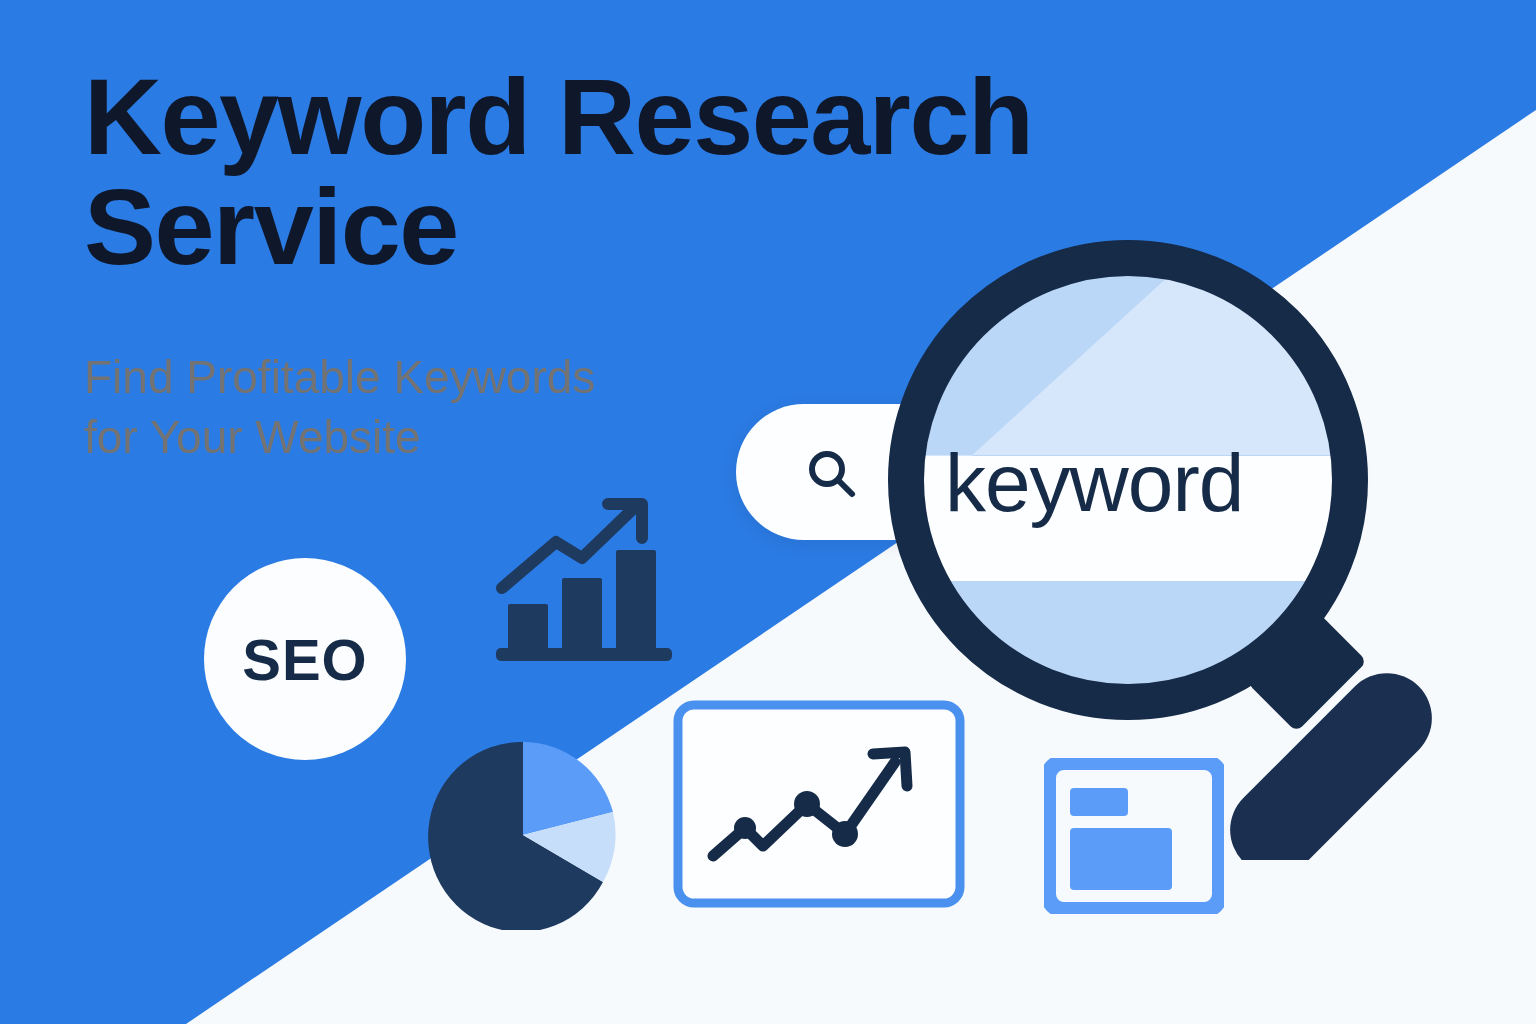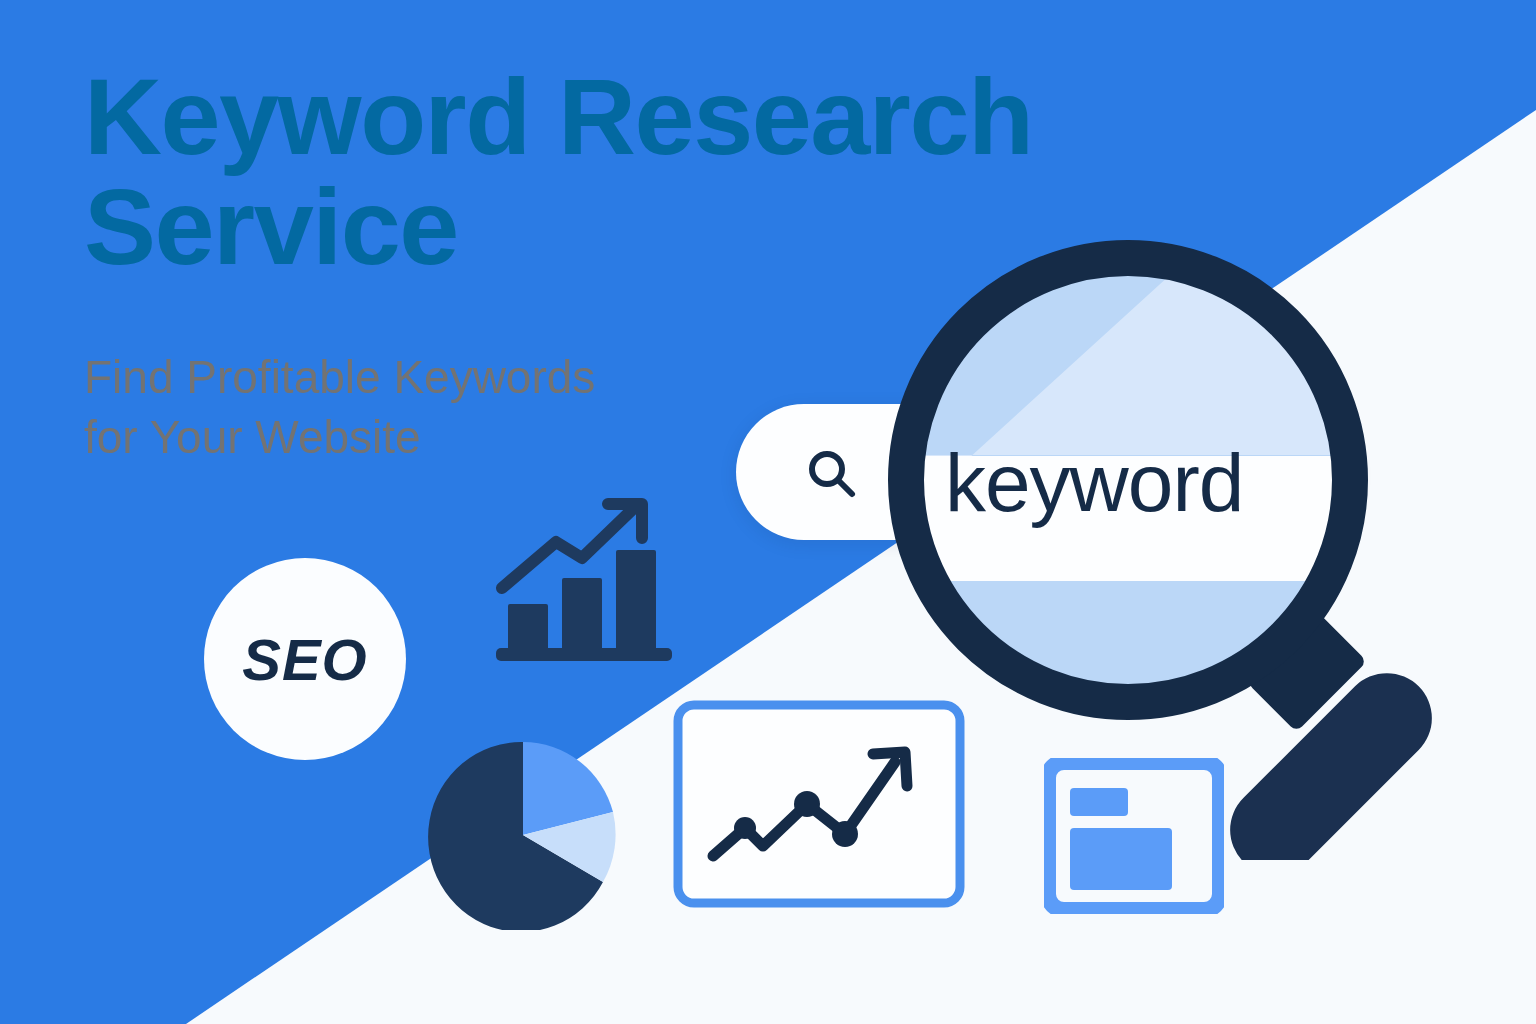--- a/index.html
+++ b/index.html
@@ -31,21 +31,21 @@
   
   .headline {
     position:absolute;
     left:84px; top:62px;
     width:1060px;
   }
   .title {
     font-size:108px;
     line-height:1.02;
     font-weight:bold;
-    color:#0369a1;
+    color:#0f172a;
     letter-spacing:-1.5px;
     white-space:pre-line;
   }
   .subtitle {
     position:absolute;
     left:84px; top:348px;
     width:700px;
     font-size:46px;
     line-height:1.30;
     font-weight:normal;
@@ -53,21 +53,21 @@
     white-space:pre-line;
   }
 
   
   .seo-badge {
     position:absolute;
     left:204px; top:558px;
     width:202px; height:202px;
     border-radius:50%;
     background:#FBFDFF;
-    display:flex; align-items:center; justify-content:center;font-style:italic;
+    display:flex; align-items:center; justify-content:center;
   }
   .seo-badge .seo-text {
     font-size:58px; font-weight:bold;
     color:#152B47; letter-spacing:1px;
   }
 
   
   .barchart { position:absolute; left:496px; top:482px; width:176px; height:186px; }
 
   

